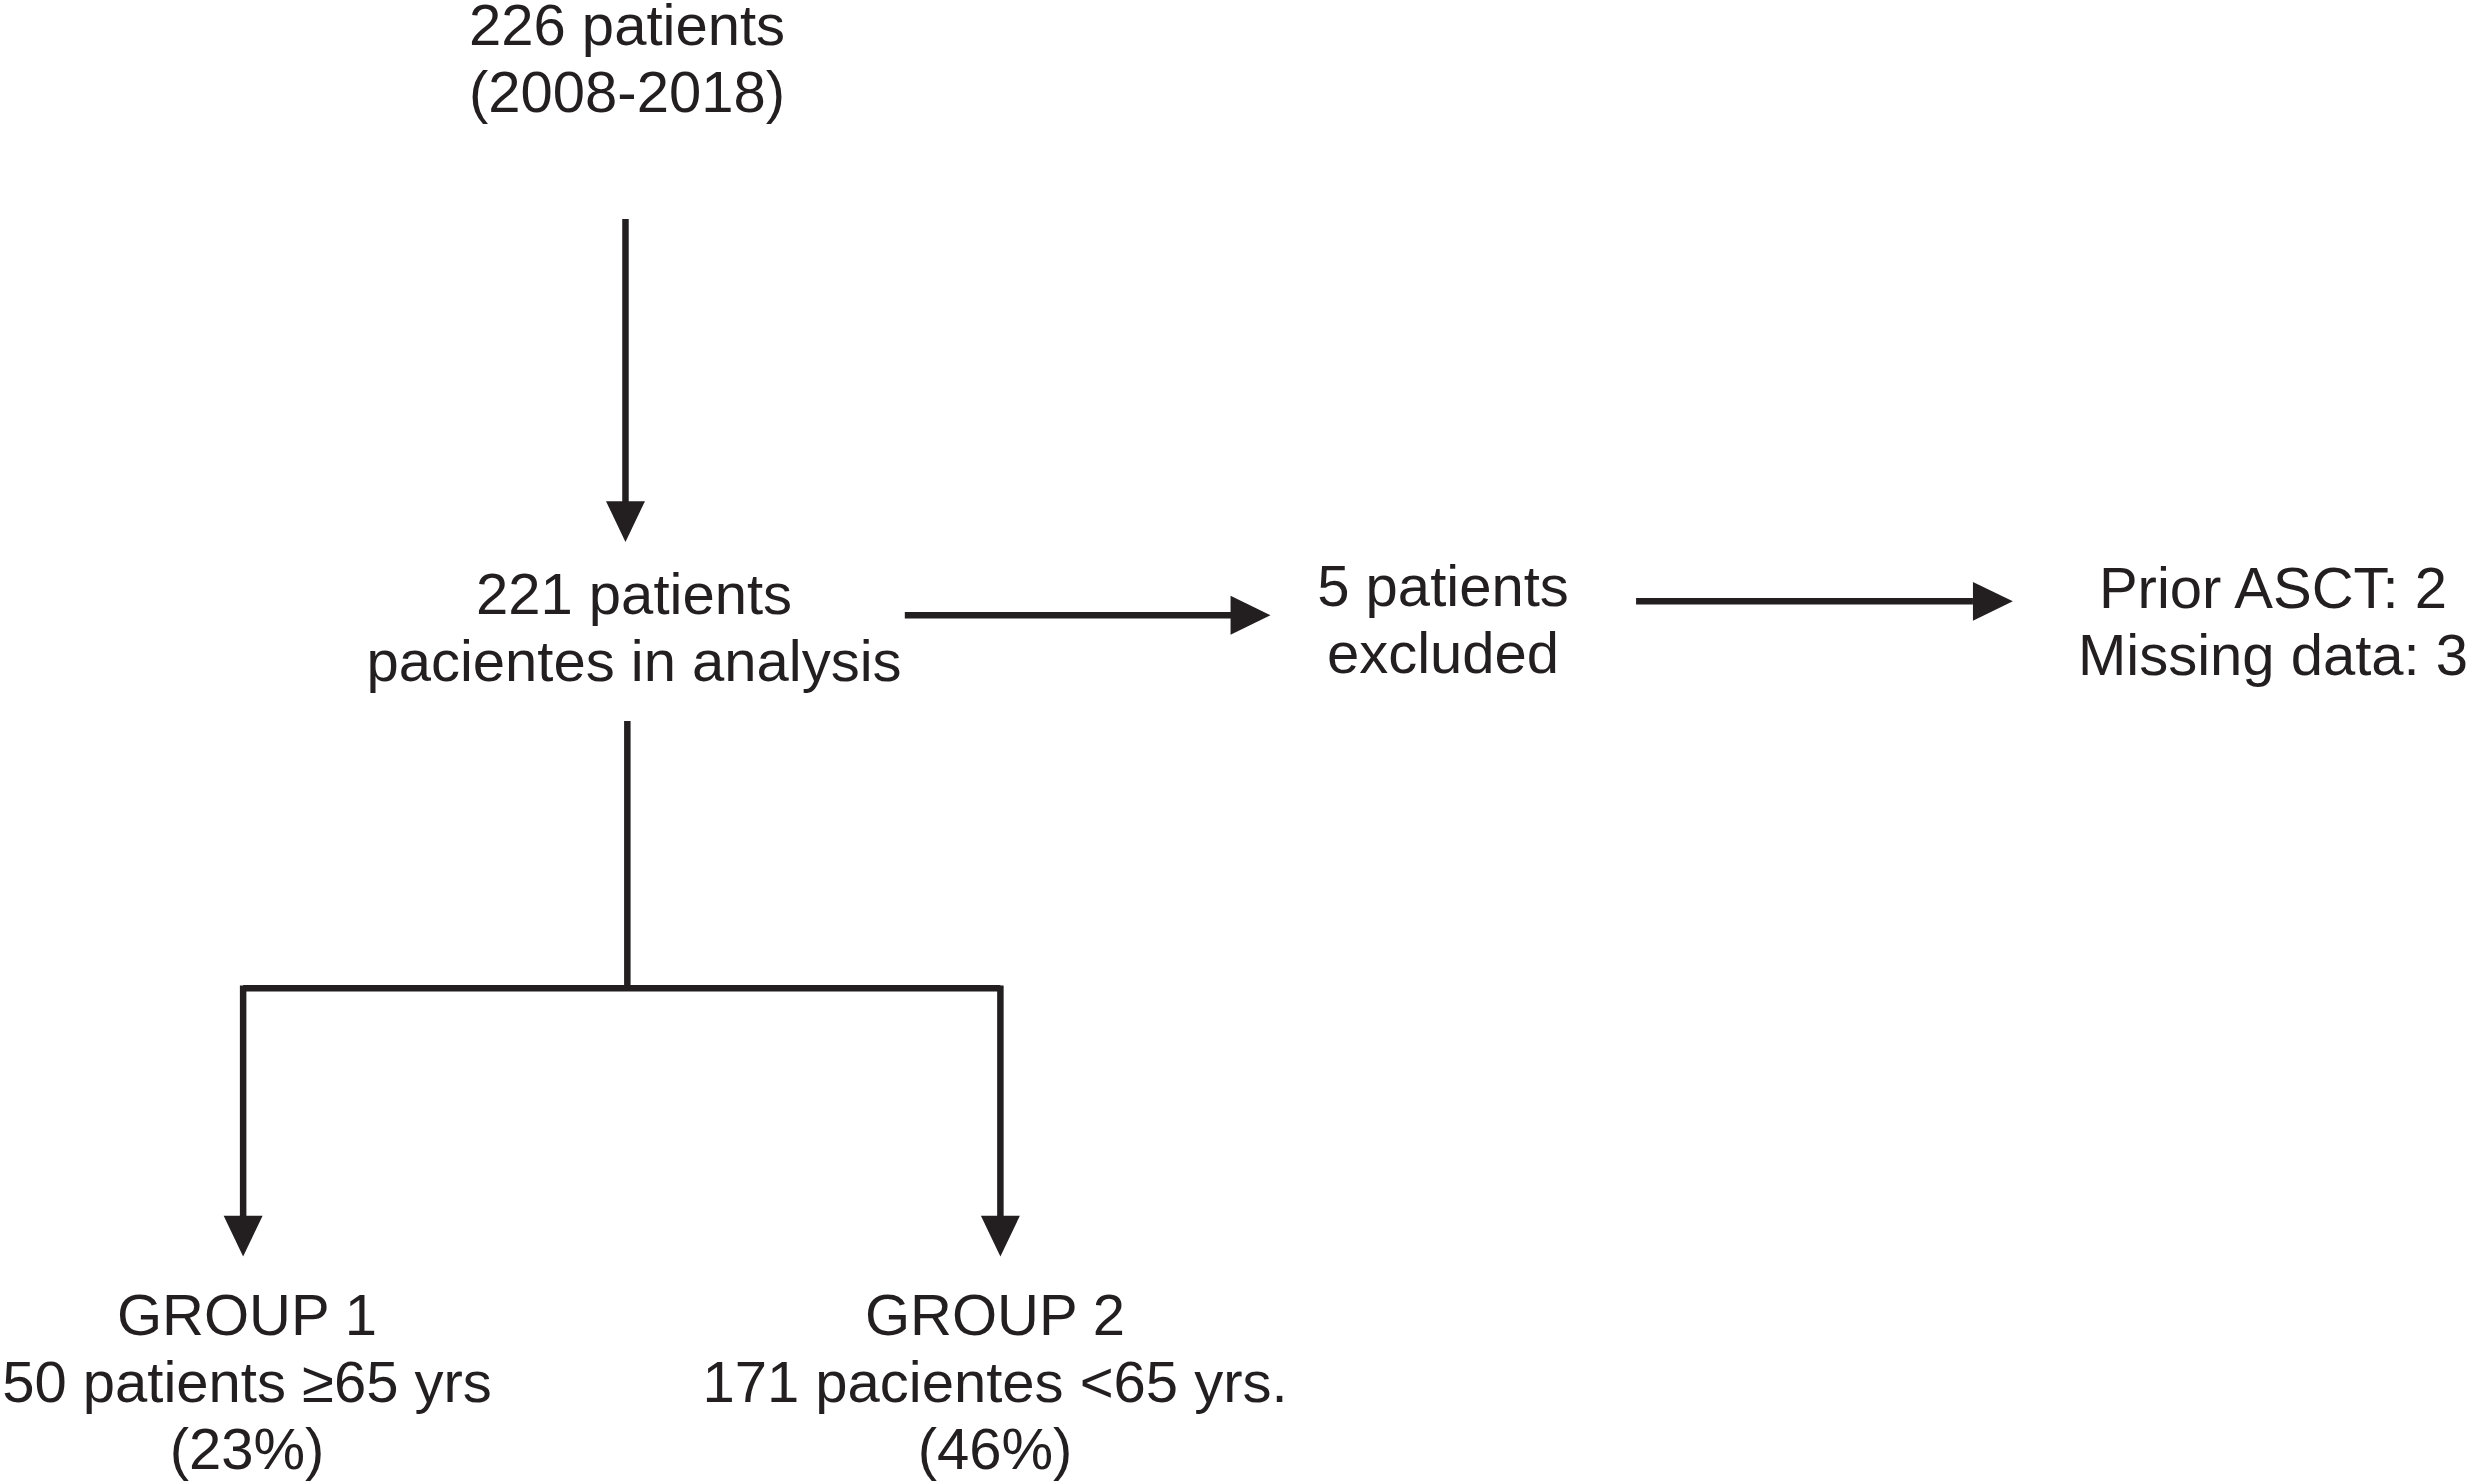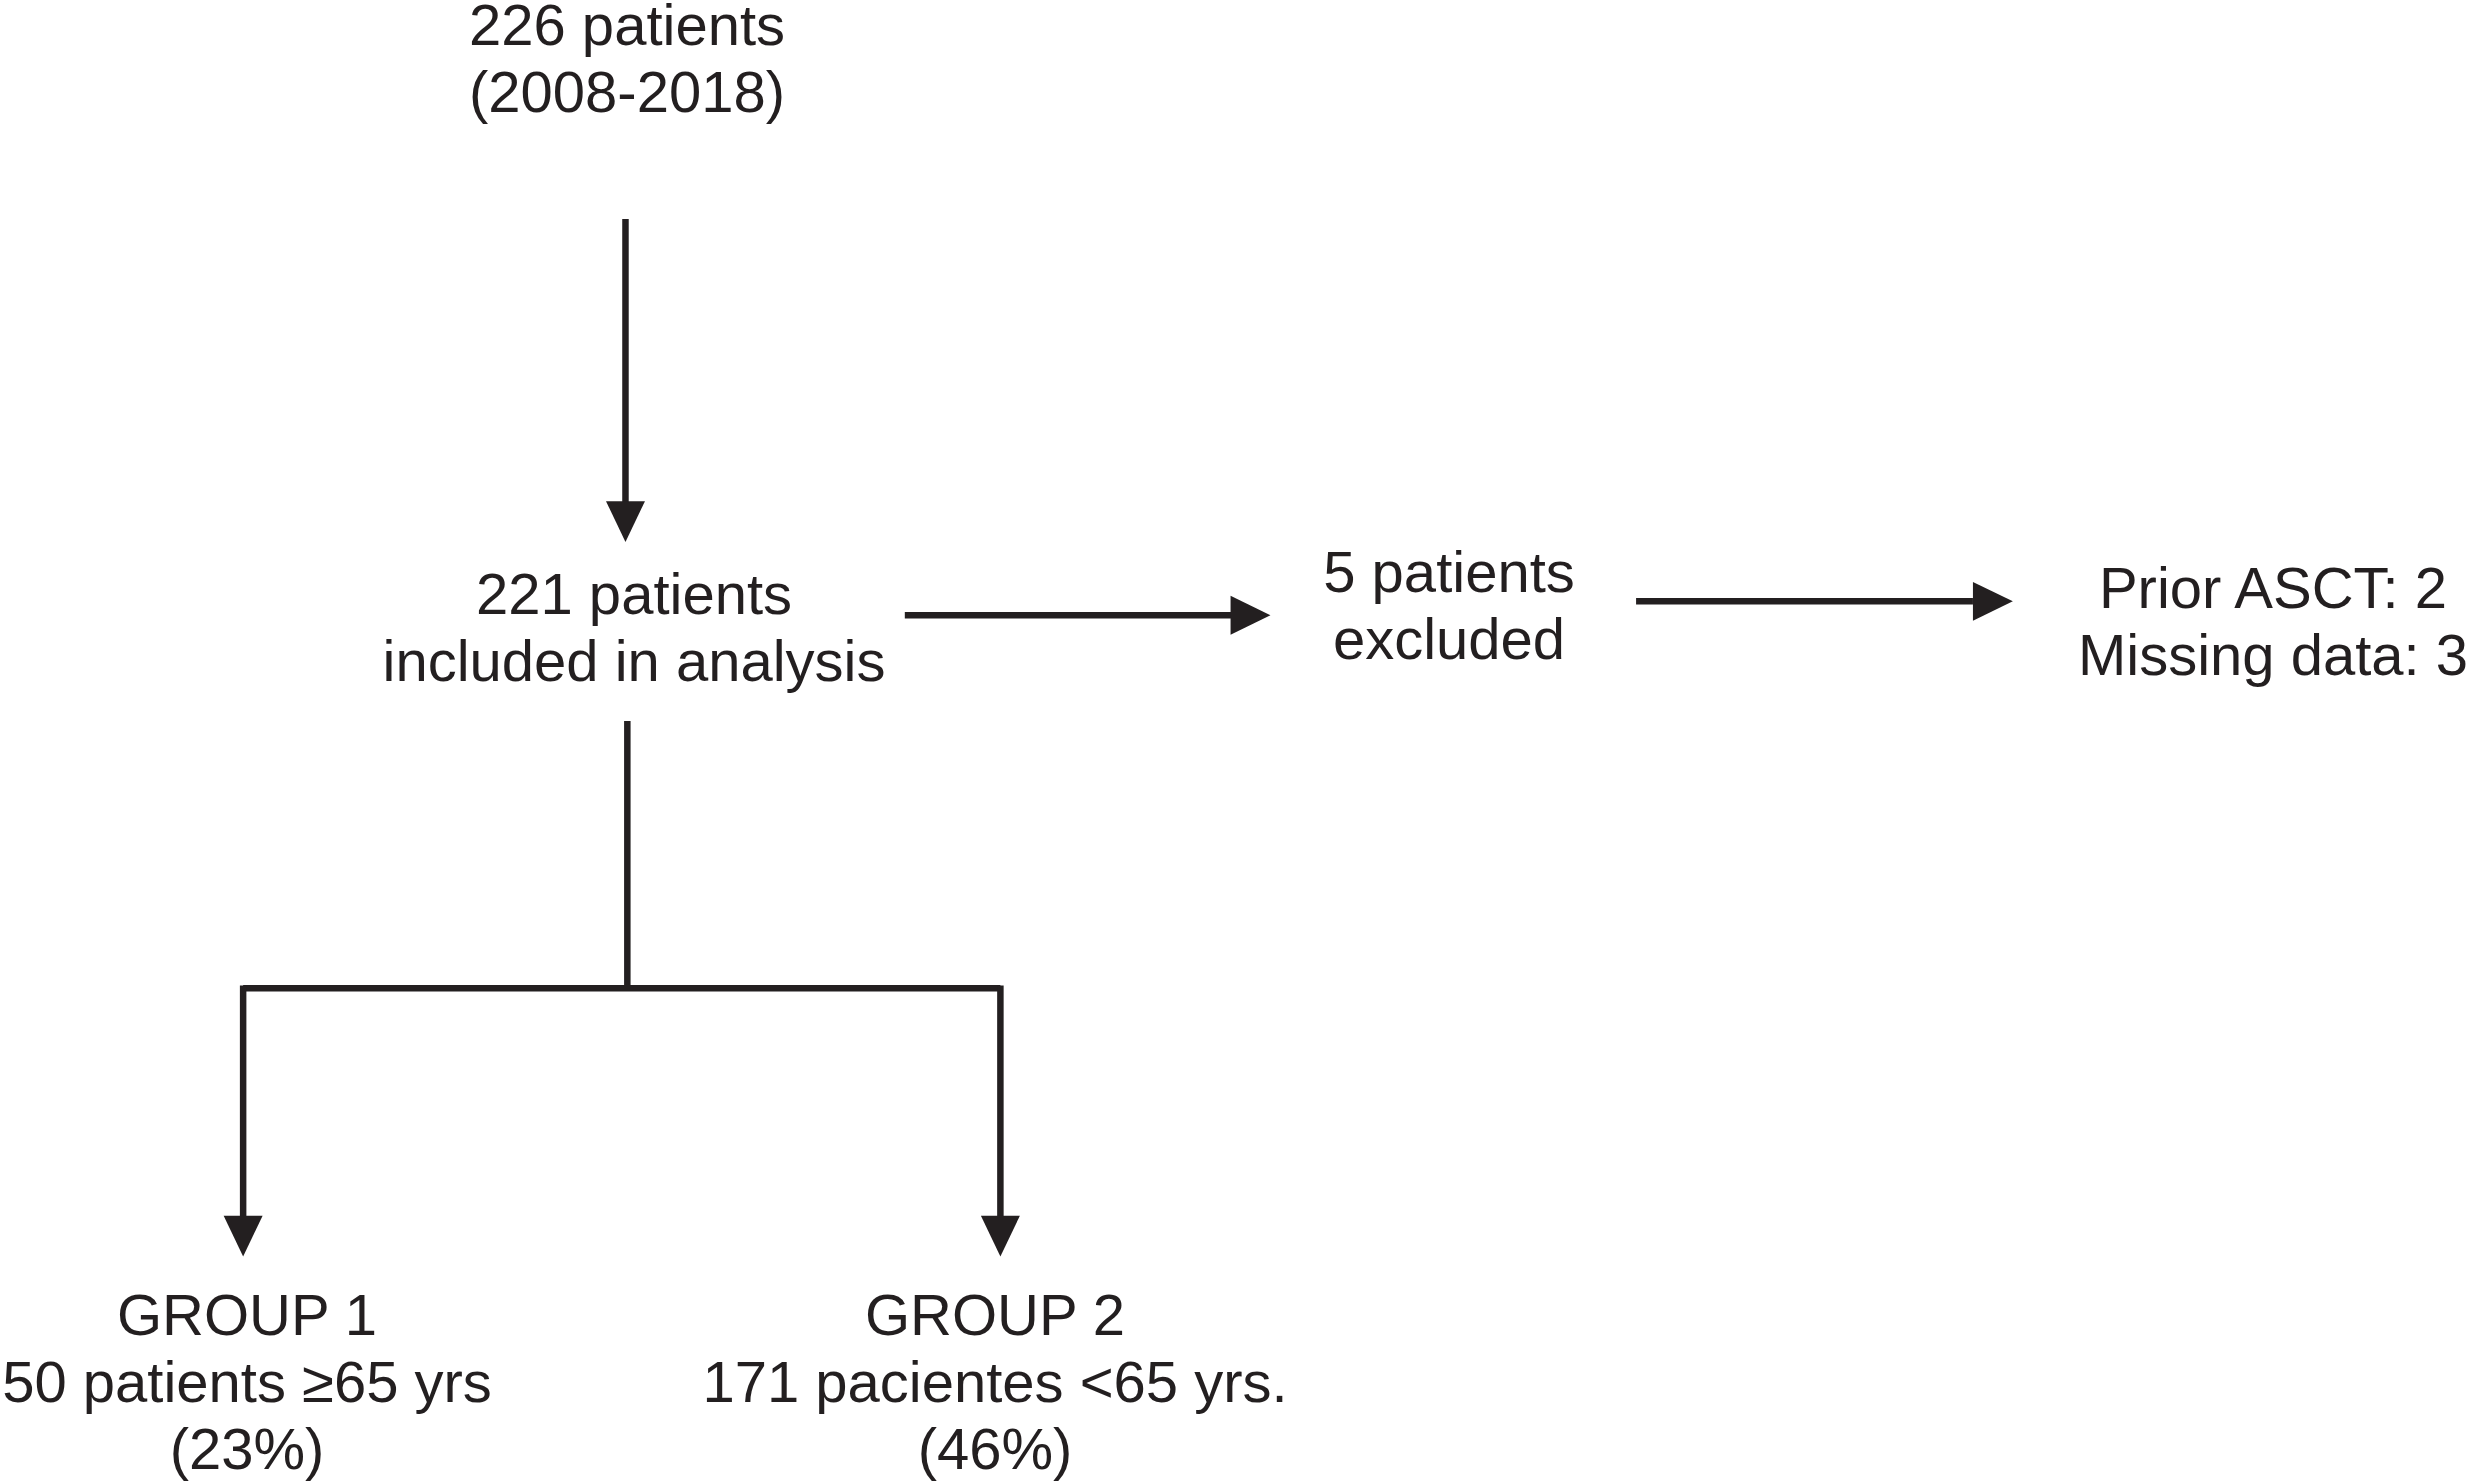--- a/index.html
+++ b/index.html
@@ -75,24 +75,24 @@
     <polygon points="1057,1310 1099,1310 1078,1354"></polygon>
   </svg>
 
   <div class="node" style="left:627px; top:-9.3px;">
     <div>226 patients</div>
     <div>(2008-2018)</div>
   </div>
 
   <div class="node" style="left:634px; top:560px;">
     <div>221 patients</div>
-    <div>included in analysis</div>
+    <div>pacientes in analysis</div>
   </div>
 
-  <div class="node" style="left:1443px; top:538px;margin-left:6px;">
+  <div class="node" style="left:1443px; top:552px;">
     <div>5 patients</div>
     <div>excluded</div>
   </div>
 
   <div class="node" style="left:2273px; top:554px;">
     <div>Prior ASCT: 2</div>
     <div>Missing data: 3</div>
   </div>
 
   <div class="node" style="left:247px; top:1281px;">

